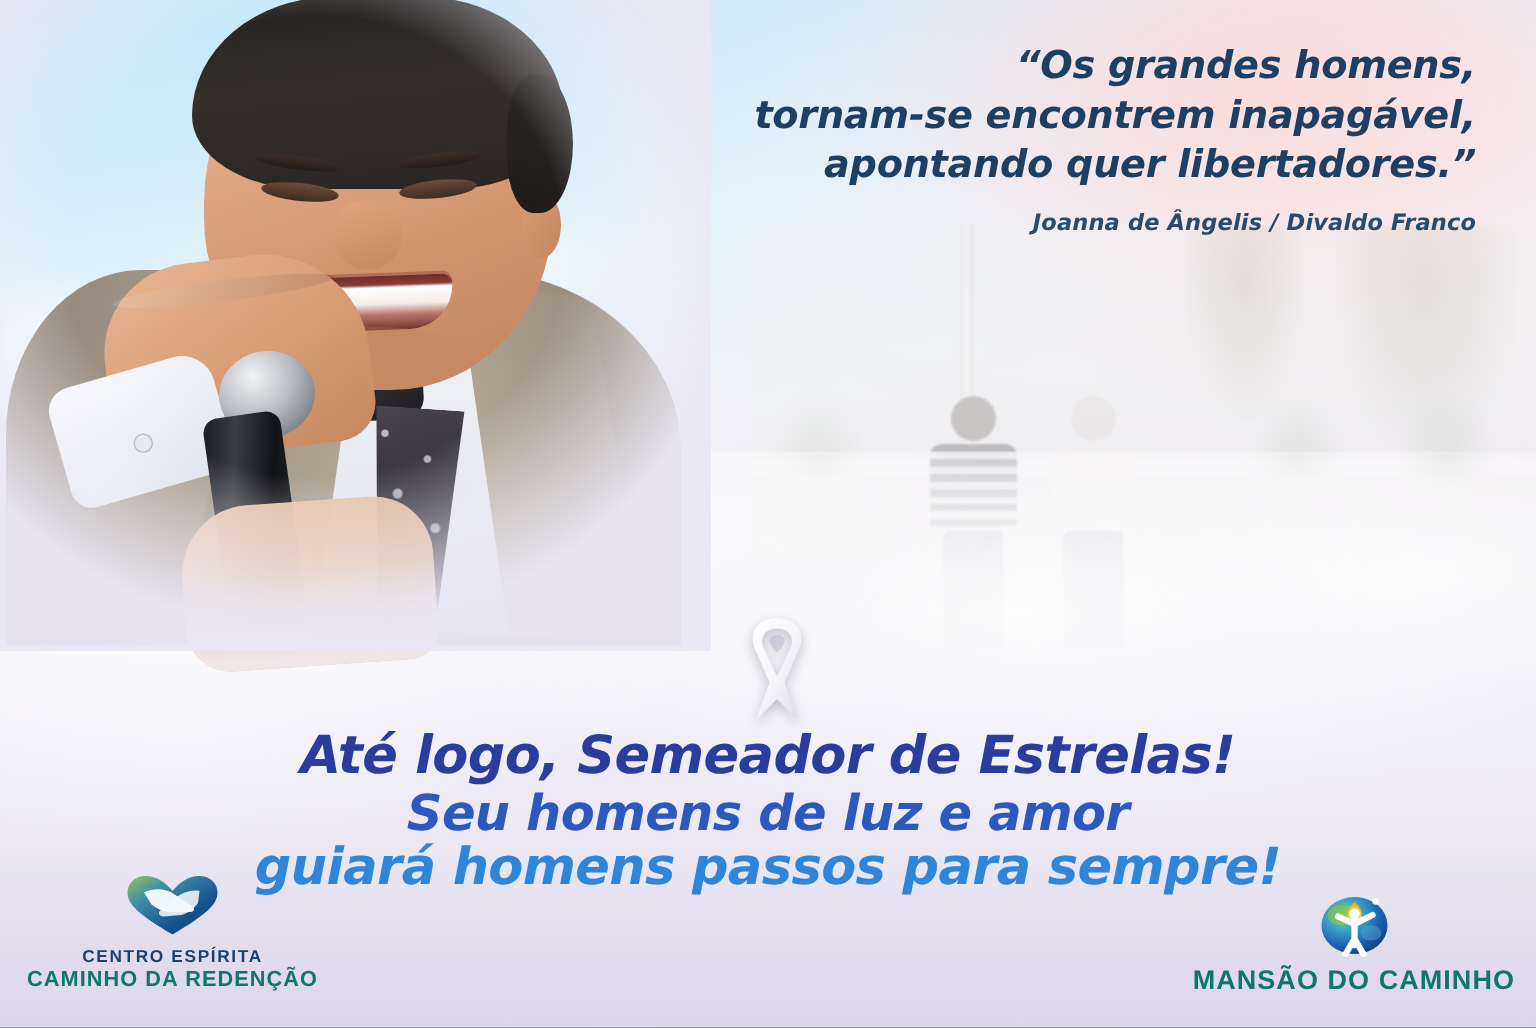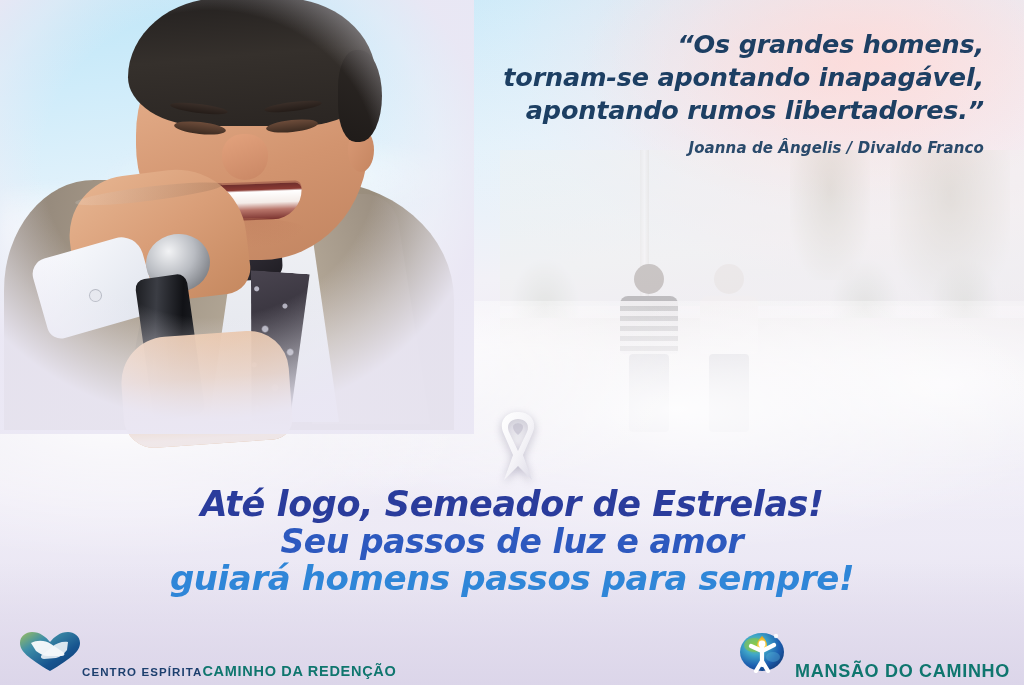--- a/index.html
+++ b/index.html
@@ -296,22 +296,22 @@
     line-height:37px;
     letter-spacing:-.4px;
     white-space:nowrap;
   }
   .hl.l1{ font-size:35px; color:#2a3c9c; }
   .hl.l2{ font-size:33px; color:#2d59bf; }
   .hl.l3{ font-size:34px; color:#2f86d8; }
 
   
   .logo{
-    position:absolute; bottom:6px; z-index:20;
-    display:flex; align-items:flex-end;
+    position:absolute; bottom:24px; z-index:20;
+    display:flex; flex-direction:column; align-items:center;
   }
   .logo.left{ left:18px; }
   .logo.right{ right:14px; }
   .logo-mark{ margin-bottom:2px; }
   .logo-t1{
     font-family:"Liberation Sans", sans-serif;
     font-weight:bold; font-size:11.5px; color:#1c3f6e;
     letter-spacing:1.1px; line-height:13px;
   }
   .logo-t2{
@@ -381,43 +381,43 @@
     <div class="p-cuff"></div>
     <div class="p-cuffbtn"></div>
     <div class="p-mic-head"></div>
     <div class="p-mic-body"></div>
     <div class="p-hand2"></div>
     <div class="fade"></div>
   </div>
 
   <div class="quote">
     <div class="quote-line">“Os grandes homens,</div>
-    <div class="quote-line">tornam-se apontando inapagável,</div>
-    <div class="quote-line">apontando rumos libertadores.”</div>
+    <div class="quote-line">tornam-se encontrem inapagável,</div>
+    <div class="quote-line">apontando quer libertadores.”</div>
     <div class="quote-attr">Joanna de Ângelis / Divaldo Franco</div>
   </div>
 
   <div class="ribbon">
     <svg viewBox="0 0 76 80" width="76" height="80" aria-hidden="true">
       <defs>
         <linearGradient id="rg" x1="0" y1="0" x2="1" y2="1">
           <stop offset="0%" stop-color="#ffffff"></stop>
           <stop offset="55%" stop-color="#f4f3f7"></stop>
           <stop offset="100%" stop-color="#dcdae6"></stop>
         </linearGradient>
       </defs>
       <path d="M38 4 C25 4 19 14 23 24 L33 47 L24 72 L38 58 L52 72 L43 47 L53 24 C57 14 51 4 38 4 Z
                M38 11 C46 11 50 17 47 24 L38 43 L29 24 C26 17 30 11 38 11 Z" fill="url(#rg)"></path>
       <path d="M33 19 C33 14 43 14 43 19 C43 23 38 27 38 27 C38 27 33 23 33 19 Z" fill="#b9b6c6" opacity=".55"></path>
     </svg>
   </div>
 
   <div class="headline">
     <div class="hl l1">Até logo, Semeador de Estrelas!</div>
-    <div class="hl l2">Seu passos de luz e amor</div>
+    <div class="hl l2">Seu homens de luz e amor</div>
     <div class="hl l3">guiará homens passos para sempre!</div>
   </div>
 
   <div class="logo left">
     <div class="logo-mark">
       <svg viewBox="0 0 64 42" width="64" height="42" aria-hidden="true">
         <defs>
           <linearGradient id="hg" x1="0" y1="0" x2="1" y2="1">
             <stop offset="0%" stop-color="#9dbe5e"></stop>
             <stop offset="28%" stop-color="#3f8fa8"></stop>

